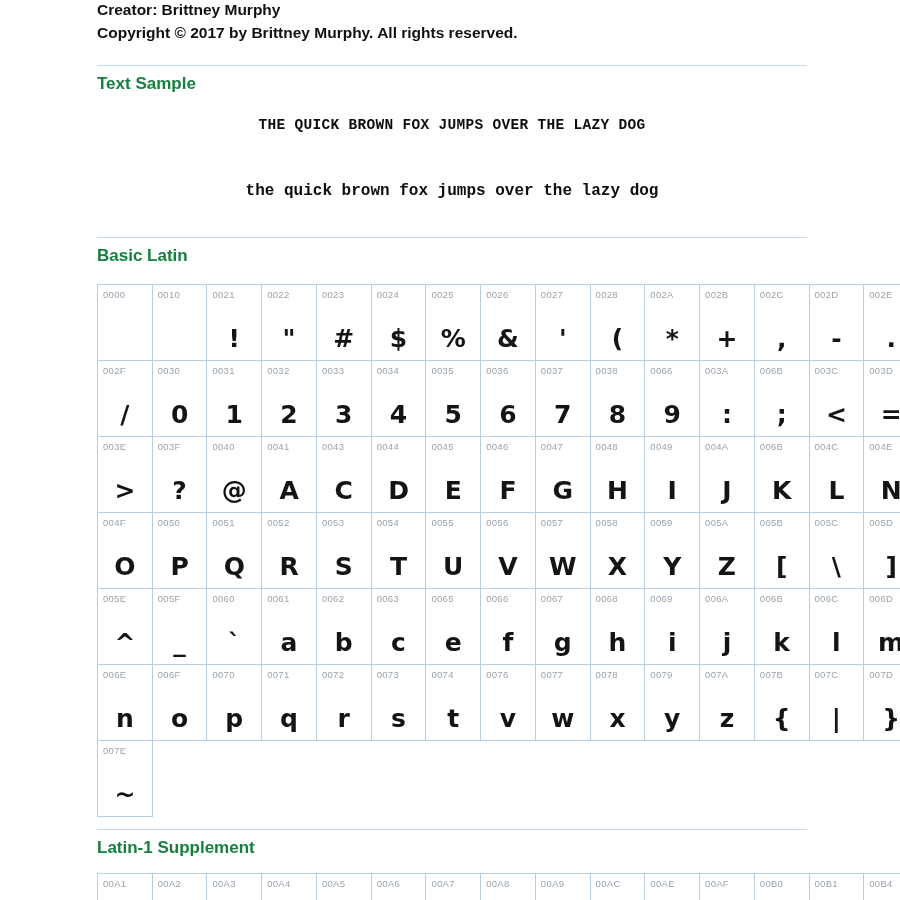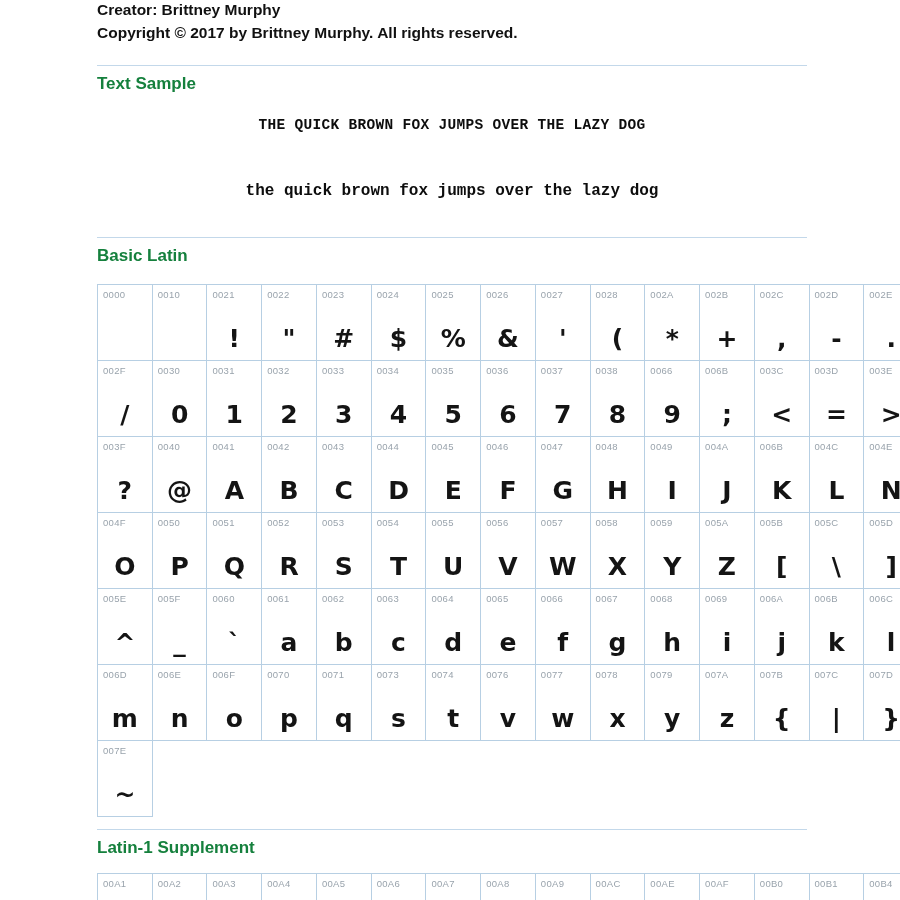--- a/index.html
+++ b/index.html
@@ -177,20 +177,24 @@
       </div>
       <div class="cell">
         <span class="code">0038</span>
         <span class="glyph">8</span>
       </div>
       <div class="cell">
         <span class="code">0066</span>
         <span class="glyph">9</span>
       </div>
       <div class="cell">
+        <span class="code">003A</span>
+        <span class="glyph">:</span>
+      </div>
+      <div class="cell">
         <span class="code">006B</span>
         <span class="glyph">;</span>
       </div>
       <div class="cell">
         <span class="code">003C</span>
         <span class="glyph">&lt;</span>
       </div>
       <div class="cell">
         <span class="code">003D</span>
         <span class="glyph">=</span>
@@ -205,24 +209,20 @@
       </div>
       <div class="cell">
         <span class="code">0040</span>
         <span class="glyph">@</span>
       </div>
       <div class="cell">
         <span class="code">0041</span>
         <span class="glyph">A</span>
       </div>
       <div class="cell">
-        <span class="code">0042</span>
-        <span class="glyph">B</span>
-      </div>
-      <div class="cell">
         <span class="code">0043</span>
         <span class="glyph">C</span>
       </div>
       <div class="cell">
         <span class="code">0044</span>
         <span class="glyph">D</span>
       </div>
       <div class="cell">
         <span class="code">0045</span>
         <span class="glyph">E</span>
@@ -337,24 +337,20 @@
       </div>
       <div class="cell">
         <span class="code">0062</span>
         <span class="glyph">b</span>
       </div>
       <div class="cell">
         <span class="code">0063</span>
         <span class="glyph">c</span>
       </div>
       <div class="cell">
-        <span class="code">0064</span>
-        <span class="glyph">d</span>
-      </div>
-      <div class="cell">
         <span class="code">0065</span>
         <span class="glyph">e</span>
       </div>
       <div class="cell">
         <span class="code">0066</span>
         <span class="glyph">f</span>
       </div>
       <div class="cell">
         <span class="code">0067</span>
         <span class="glyph">g</span>
@@ -393,20 +389,24 @@
       </div>
       <div class="cell">
         <span class="code">0070</span>
         <span class="glyph">p</span>
       </div>
       <div class="cell">
         <span class="code">0071</span>
         <span class="glyph">q</span>
       </div>
       <div class="cell">
+        <span class="code">0072</span>
+        <span class="glyph">r</span>
+      </div>
+      <div class="cell">
         <span class="code">0073</span>
         <span class="glyph">s</span>
       </div>
       <div class="cell">
         <span class="code">0074</span>
         <span class="glyph">t</span>
       </div>
       <div class="cell">
         <span class="code">0076</span>
         <span class="glyph">v</span>

